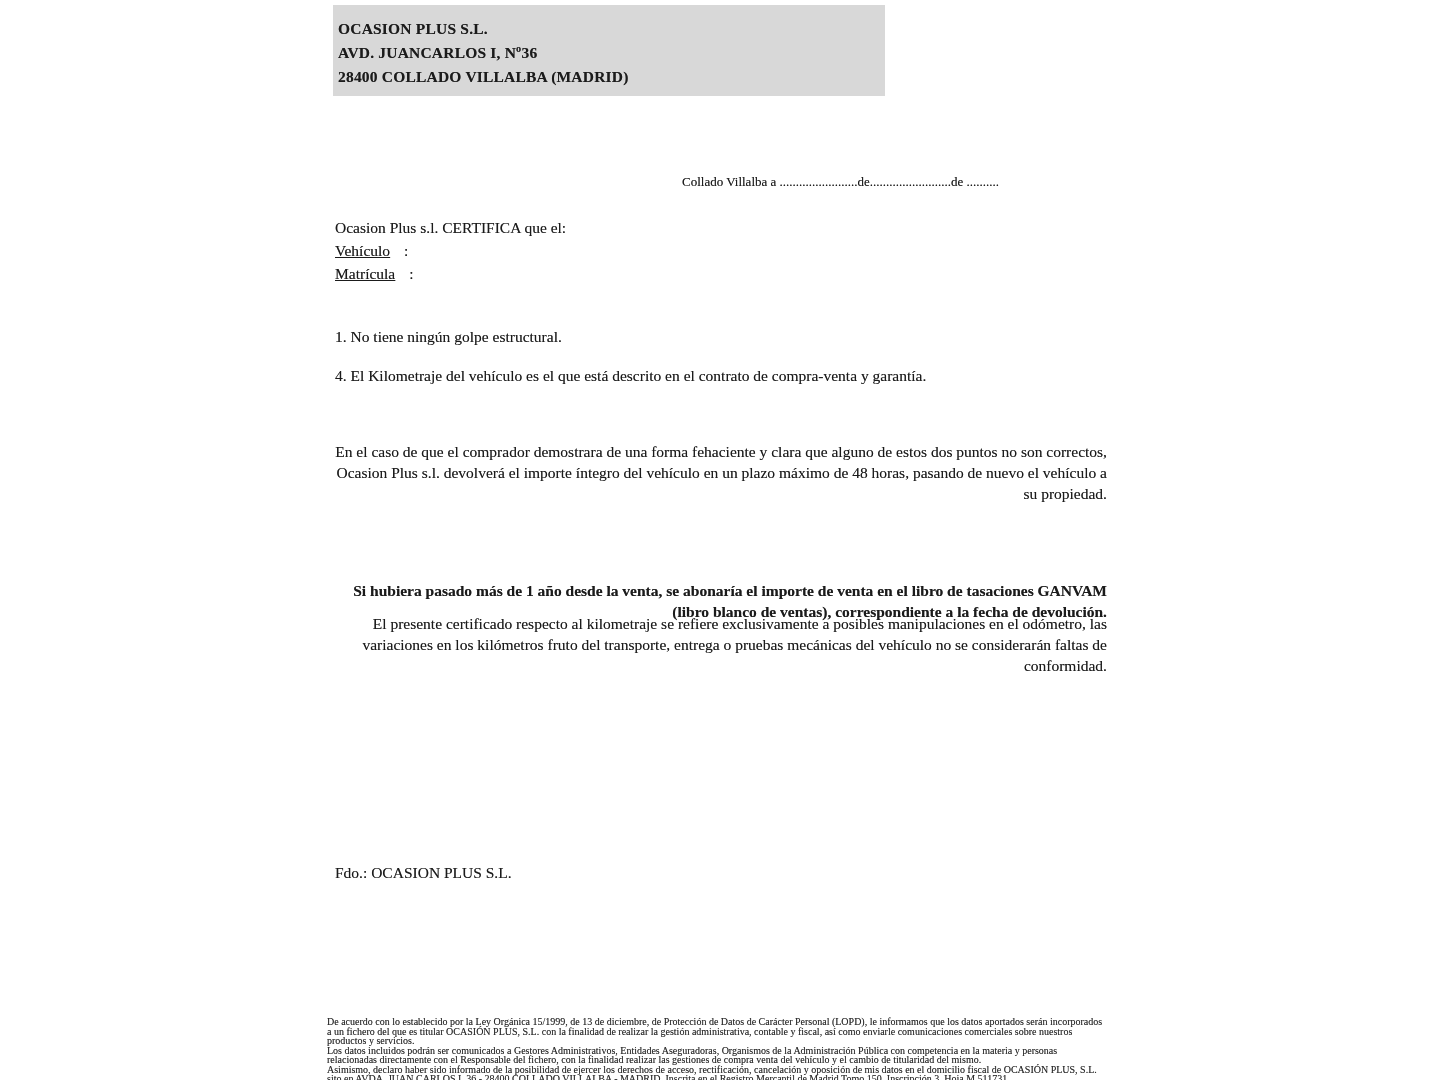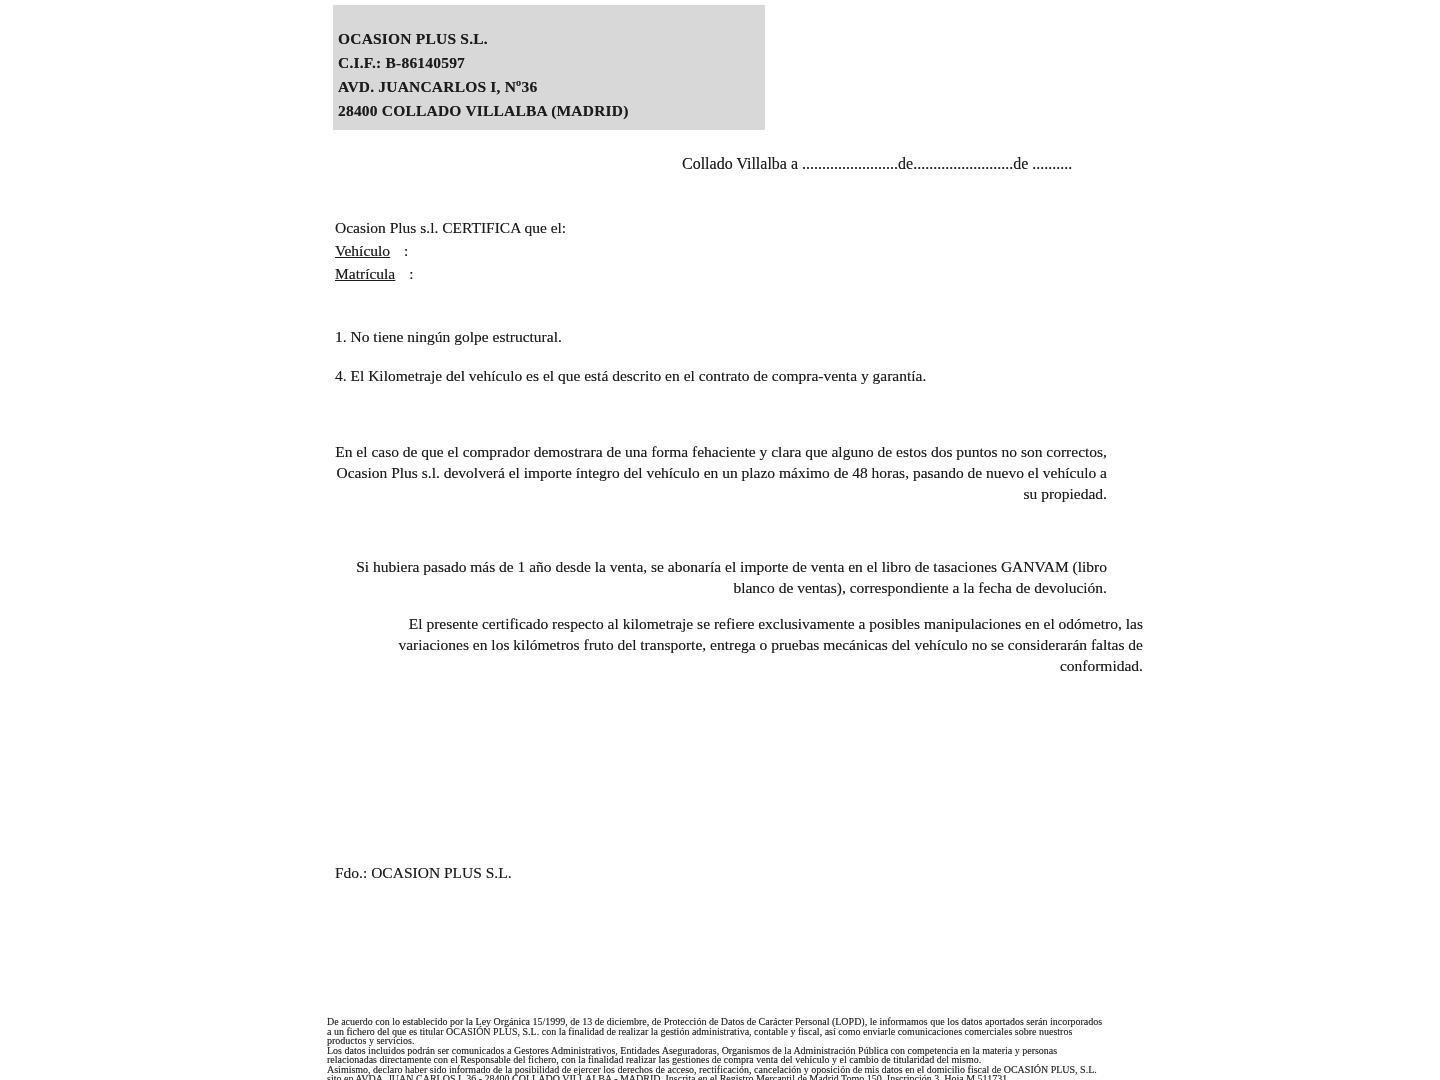--- a/index.html
+++ b/index.html
@@ -8,73 +8,72 @@
     position: relative;
     font-family: "Liberation Serif", "DejaVu Serif", serif;
     color: var(--text-color, #1b1b1b);
   }
   .page { position: absolute; inset: 0; }
   .soft { text-shadow: 0 0 0.6px rgba(40,40,40,0.55); }
 
   .header-block {
     position: absolute;
     left: 333px; top: 5px;
-    width: 432px;
+    width: 552px;
     background: var(--header-bg, #d8d8d8);
-    padding: 22px 0 7px 5px;
+    padding: 12px 0 7px 5px;
     font-weight: bold;
     font-size: 15.5px;
     line-height: 24px;
     letter-spacing: 0.2px;
   }
 
   .date-line {
     position: absolute;
-    left: 682px; top: 155px;
-    font-size: 16px;
+    left: 682px; top: 174px;
+    font-size: 13px;
     white-space: nowrap;
   }
 
   .text-block { position: absolute; left: 335px; font-size: 15.5px; line-height: 21px; }
 
   .certify-line { top: 217px; }
   .field-line-0 { top: 240px; font-family: Liberation Serif, serif; }
   .field-line-1 { top: 263px; }
   .field-label { text-decoration: underline; }
   .field-colon { margin-left: 14px; }
 
   .point-0 { top: 326px; }
   .point-1 { top: 365px; }
 
   .para { width: 772px; text-align: right; }
   .para-0 { top: 441px; }
   .para-1 { top: 513px; }
-  .para-2 { top: 556px; }
-  .para-3 { top: 613px; margin-left: 36px; }
+  .para-2 { top: 580px; font-weight: bold; }
+  .para-3 { top: 613px; }
 
   .signature { top: 862px; }
 
   .legal-footer {
     position: absolute;
     left: 327px; top: 1017px;
     width: 782px;
     font-size: 10px;
     line-height: 9.5px;
     color: #2a2a2a;
     text-shadow: 0 0 0.4px rgba(40,40,40,0.5);
   }
 </style>
 </head>
 <body>
 
 <div class="page soft">
 
   <div class="header-block">
     <div>OCASION PLUS S.L.</div>
-    <div>C.I.F.: B-86140597</div>
     <div>AVD. JUANCARLOS I, Nº36</div>
     <div>28400 COLLADO VILLALBA (MADRID)</div>
   </div>
 
   <div class="date-line">Collado Villalba a ........................de.........................de ..........</div>
 
   <div class="text-block certify-line">Ocasion Plus s.l. CERTIFICA que el:</div>
 
   <div class="text-block field-line-0">
     <span class="field-label">Vehículo</span><span class="field-colon">:</span>

